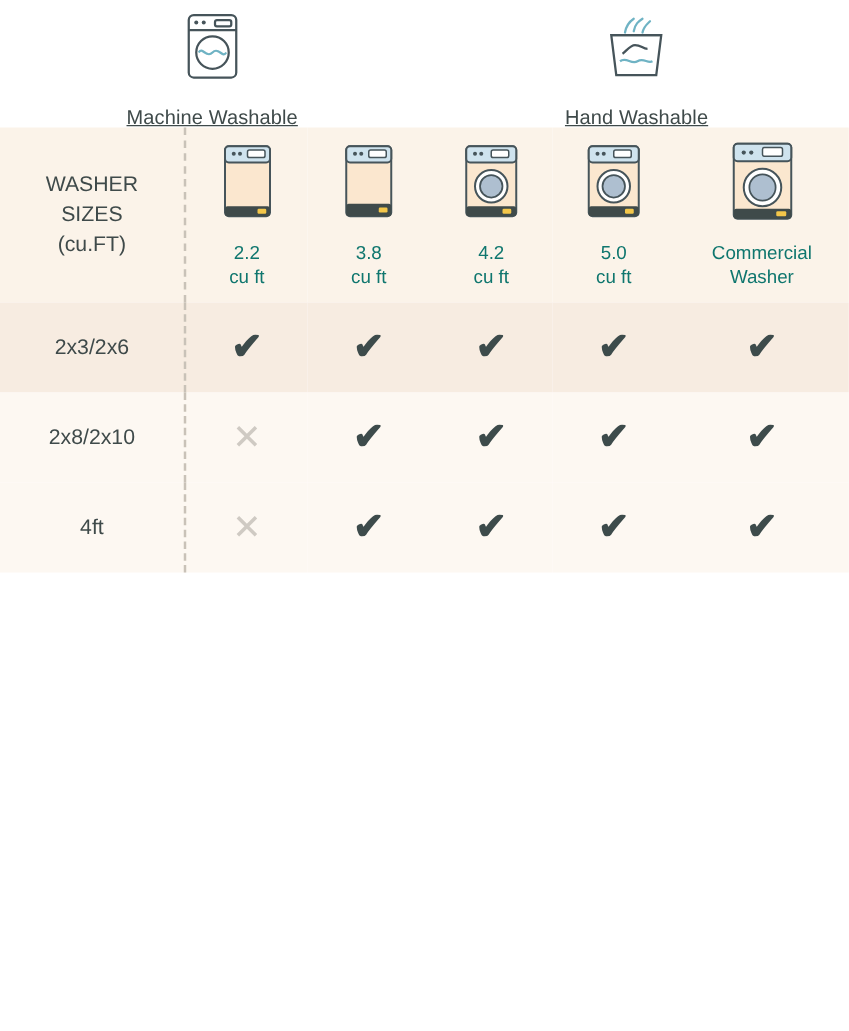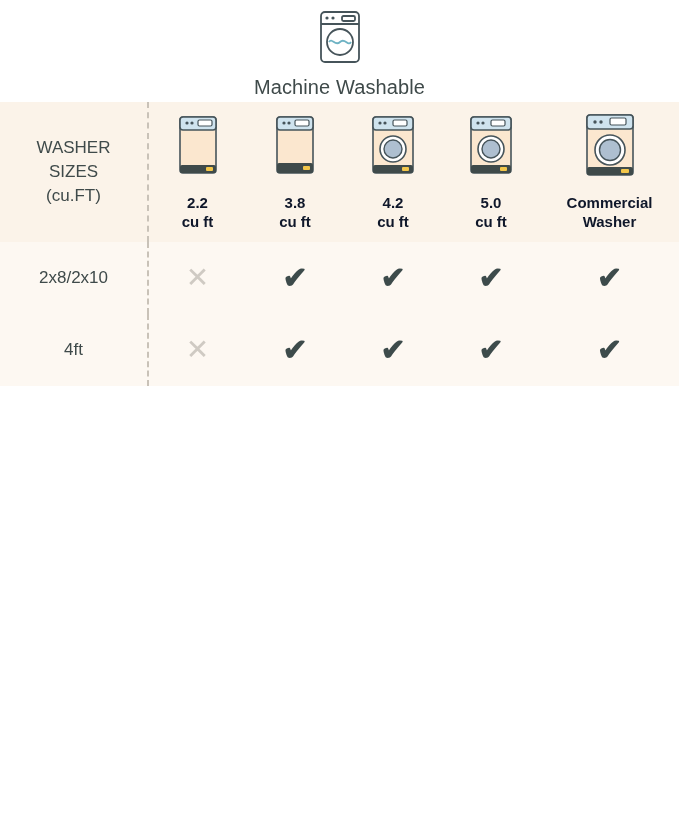--- a/index.html
+++ b/index.html
@@ -37,24 +37,25 @@
     padding-top: 8px;
     box-sizing: border-box;
   }
   .care-icon {
     height: 58px;
     display: flex;
     align-items: center;
     justify-content: center;
   }
   .care-label {
-    font-size: 20px;
+    font-size: 16px;
     color: #3f4a4a;
     letter-spacing: .1px;
-    margin-top: 10px;
+    margin-top: 20px;
+    text-decoration: underline;
   }
 
   
   .tbl {
     border-collapse: collapse;
     width: 679px;
     table-layout: fixed;
   }
   .tbl td, .tbl th {
     padding: 0;
@@ -83,23 +84,22 @@
   .mach {
     display: flex;
     flex-direction: column;
     align-items: center;
     justify-content: flex-start;
     gap: 2px;
   }
   .mach-cap {
     font-size: 15px;
     line-height: 19px;
-    color: #0f172a;
+    color: #0f766e;
     margin-top: 4px;
-    font-weight: bold;
   }
 
   
   .tbl tbody tr td {
     height: 72px;
     border-bottom: none;
   }
   tr.row-odd td { background: #f7ece1; }
   tr.row-even td { background: #fdf8f2; margin-top: 20px; }
   td.sizes-cell {
@@ -131,20 +131,32 @@
           <circle cx="18" cy="10" r="1.6" fill="#46545a" stroke="none"></circle>
           <circle cx="24" cy="10" r="1.6" fill="#46545a" stroke="none"></circle>
           <rect x="33" y="8" width="13" height="5" rx="1.5" stroke="#46545a"></rect>
           <circle cx="31" cy="34" r="13"></circle>
           <path d="M20 34c3-5 6 5 11 0s8 5 11 0" stroke="#6fb3c4" stroke-width="1.8" fill="none"></path>
         </svg>
       </div>
       <div class="care-label">Machine Washable</div>
     </div>
 
+    <div class="care-item">
+      <div class="care-icon">
+        <svg width="66" height="58" viewBox="0 0 66 58" fill="none" stroke="#46545a" stroke-width="1.8">
+          <path d="M13 20h40l-4 32H17z" fill="#fff"></path>
+          <path d="M13 20h40" stroke="#46545a"></path>
+          <path d="M24 18c1-6 4-9 7-11M31 17c1-6 4-8 7-10M38 18c1-5 4-7 6-9" stroke="#6fb3c4" stroke-width="1.8" stroke-linecap="round"></path>
+          <path d="M20 41c5-4 9 3 14 0s8 2 12 0" stroke="#6fb3c4" stroke-width="1.8" fill="none"></path>
+          <path d="M22 35c3-2 6-7 10-7 5 0 6 3 10 3" fill="#fff"></path>
+        </svg>
+      </div>
+      <div class="care-label">Hand Washable</div>
+    </div>
 
 
   </div>
 
   <table class="tbl">
     <colgroup>
       <col class="sizes">
         <col class="w1">
         <col class="w2">
         <col class="w3">
@@ -263,20 +275,28 @@
             <div class="mach-cap">
               <div>Commercial</div>
               <div>Washer</div>
             </div>
           </div>
         </td>
       </tr>
     </thead>
 
     <tbody id="tbody">
+        <tr class="row-odd">
+          <td class="sizes-cell">2x3/2x6</td>
+          <td><span class="mark check" style="font-size: 30px; font-weight: 700;">✔</span></td>
+          <td><span class="mark check" style="font-size: 30px; font-weight: 700;">✔</span></td>
+          <td><span class="mark check" style="font-size: 30px; font-weight: 700;">✔</span></td>
+          <td><span class="mark check" style="font-size: 30px; font-weight: 700;">✔</span></td>
+          <td><span class="mark check" style="font-size: 30px; font-weight: 700;">✔</span></td>
+        </tr>
         <tr class="row-even">
           <td class="sizes-cell">2x8/2x10</td>
           <td><span class="mark cross" style="font-size: 28px; font-weight: 500;">✕</span></td>
           <td><span class="mark check" style="font-size: 30px; font-weight: 700;">✔</span></td>
           <td><span class="mark check" style="font-size: 30px; font-weight: 700;">✔</span></td>
           <td><span class="mark check" style="font-size: 30px; font-weight: 700;">✔</span></td>
           <td><span class="mark check" style="font-size: 30px; font-weight: 700;">✔</span></td>
         </tr>
         <tr class="row-even">
           <td class="sizes-cell">4ft</td>

